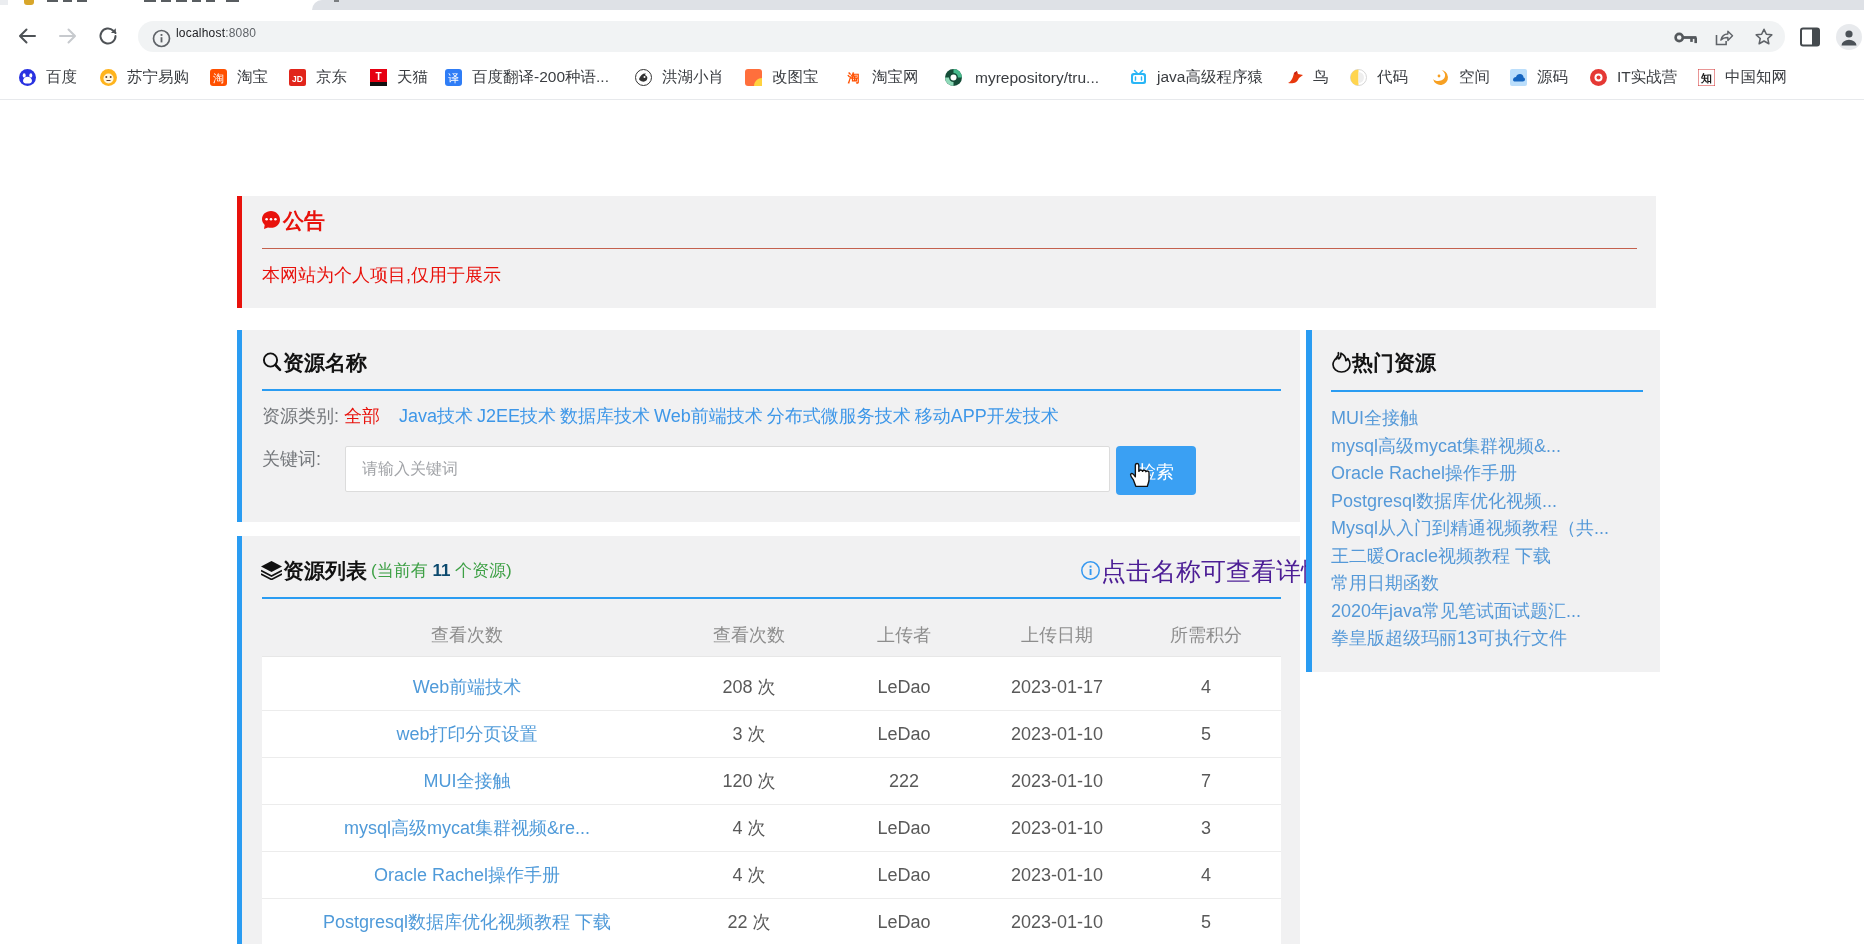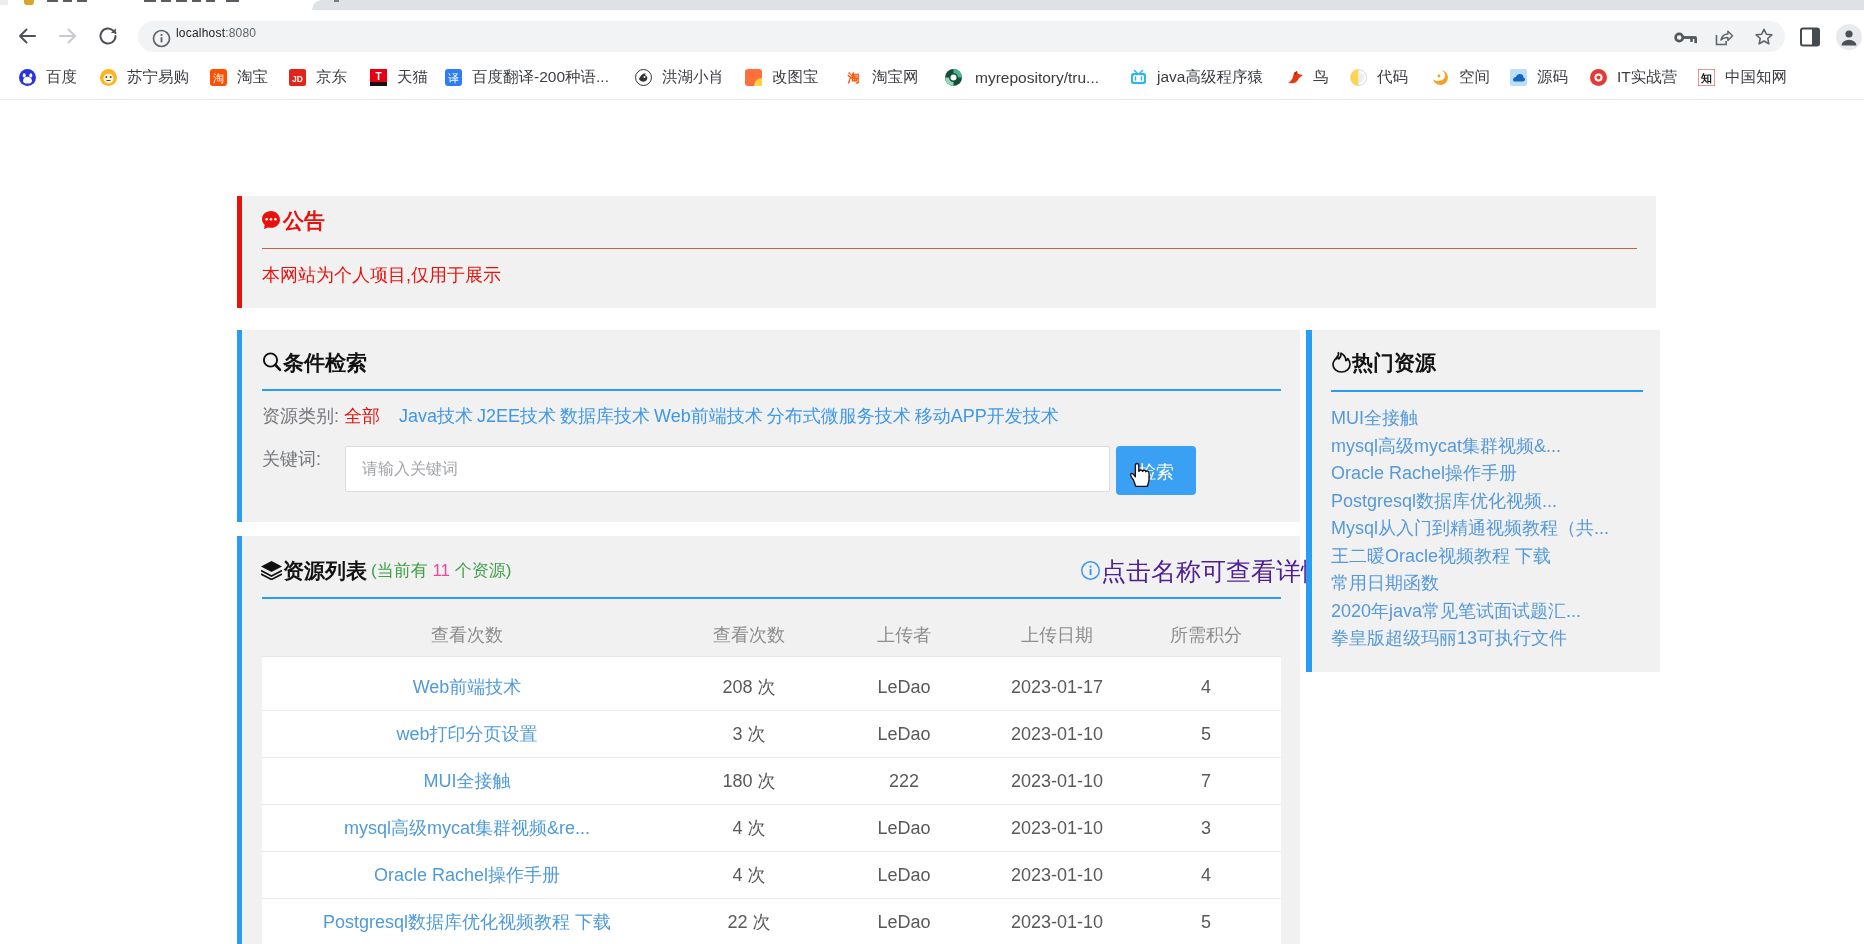--- a/index.html
+++ b/index.html
@@ -32,21 +32,21 @@
 #listp{left:237px;top:436px;width:1063px;height:420px;border-left:5px solid #2a9cf2}
 #hotp{left:1306px;top:230px;width:354px;height:342px;border-left:6px solid #2a9cf2}
 .ptitle{position:absolute;font-size:21px;line-height:21px;font-weight:bold;color:#121212;white-space:nowrap}
 .phr{position:absolute;height:0;border-top:2px solid #2a9cf2}
 #ntext{position:absolute;font-size:18px;line-height:18px;color:#e8120c}
 .srow{position:absolute;font-size:18px;line-height:18px;color:#73767a;white-space:nowrap}
 .cat a{color:#3e97e8;text-decoration:none;margin-right:4px}
 #kin{position:absolute;background:#fff;border:1px solid #dcdcdc;border-radius:2px;font-size:16px;color:#a2a4a8;line-height:44px;padding-left:16px}
 #kbtn{position:absolute;background:#3aa0f3;border-radius:4px;color:#fff;font-size:18px;text-align:center;line-height:52px}
 #lgreen{position:absolute;font-size:17px;line-height:18px;color:#3da045;white-space:nowrap}
-#lgreen b{color:#ec4899;font-weight:normal}
+#lgreen b{color:#0c4a6e;font-weight:bold}
 #ldetail{position:absolute;font-size:25px;line-height:20px;color:#4c1d95;white-space:nowrap}
 .thead{position:absolute;left:262px;width:1019px;background:#f1f1f2;border-bottom:1px solid #e7e7e7}
 .trow{position:absolute;left:262px;width:1019px;background:#fff;border-bottom:1px solid #ececec}
 .cell{position:absolute;top:50%;transform:translate(-50%,-50%);font-size:18px;line-height:19px;color:#595959;white-space:nowrap}
 .thead .cell{color:#8d8d8d}
 .cell.lnk{color:#4f9ad9}
 .hlink{position:absolute;font-size:18px;line-height:27.5px;color:#5599d8;white-space:nowrap}
 svg{display:block}
 </style>
 </head>
@@ -240,21 +240,21 @@
     </svg>
   <div class="ptitle" style="left:283px;top:110px;color:#e8120c">公告</div>
   <div class="phr" style="left:262px;top:148px;width:1375px;border-top:1px solid #c4614e"></div>
   <div id="ntext" style="left:262px;top:166px">本网站为个人项目,仅用于展示</div>
 
   <div id="searchp" class="panel"></div>
   <svg class="icwrap" style="left:262px;top:252px" width="20" height="21" viewBox="0 0 20 21">
       <circle cx="8.5" cy="8" r="6.6" stroke="#111" stroke-width="1.9" fill="none"></circle>
       <path d="M13.5 13 18 17.8" stroke="#111" stroke-width="2.6" stroke-linecap="round"></path>
     </svg>
-  <div class="ptitle" style="left:283px;top:252px">条件检索</div>
+  <div class="ptitle" style="left:283px;top:252px">资源名称</div>
   <div class="phr" style="left:262px;top:289px;width:1019px"></div>
   <div class="srow cat" style="left:262px;top:307px">资源类别: <span style="color:#e8120c;margin-right:19px">全部</span><a>Java技术</a><a>J2EE技术</a><a>数据库技术</a><a>Web前端技术</a><a>分布式微服务技术</a><a>移动APP开发技术</a></div>
   <div class="srow" style="left:262px;top:350px">关键词:</div>
   <div id="kin" style="left:345px;top:346px;width:765px;height:46px">请输入关键词</div>
   <div id="kbtn" style="left:1116px;top:346px;width:80px;height:49px">检索</div>
   <svg class="icwrap" style="left:1129px;top:361px" width="22" height="27" viewBox="0 0 26 32">
       <path d="M8 30 5 22c-2.5-3-4-5.5-2.8-6.7 1-1 2.6-.2 3.8 1.5l1.5 2V5.2C7.5 3.9 8.4 3 9.6 3c1.2 0 2 .9 2 2.2v7l.3.1c.3-1 1.1-1.6 2.1-1.6 1 0 1.8.6 2 1.5.4-.7 1.1-1.2 2-1.2 1 0 1.9.7 2 1.7.3-.5 1-.9 1.7-.9 1.2 0 2 .9 2 2.2V22c0 3-1.3 5-2 8z" fill="#fff" stroke="#111" stroke-width="1.6" stroke-linejoin="round"></path>
     </svg>
 
   <div id="listp" class="panel"></div>
@@ -290,21 +290,21 @@
   </div>
   <div class="trow" style="top:611px;height:47px">
     <div class="cell lnk" style="left:205px">web打印分页设置</div>
     <div class="cell" style="left:487px">3 次</div>
     <div class="cell" style="left:642px">LeDao</div>
     <div class="cell" style="left:795px">2023-01-10</div>
     <div class="cell" style="left:944px">5</div>
   </div>
   <div class="trow" style="top:658px;height:47px">
     <div class="cell lnk" style="left:205px">MUI全接触</div>
-    <div class="cell" style="left:487px">180 次</div>
+    <div class="cell" style="left:487px">120 次</div>
     <div class="cell" style="left:642px">222</div>
     <div class="cell" style="left:795px">2023-01-10</div>
     <div class="cell" style="left:944px">7</div>
   </div>
   <div class="trow" style="top:705px;height:47px">
     <div class="cell lnk" style="left:205px">mysql高级mycat集群视频&amp;re...</div>
     <div class="cell" style="left:487px">4 次</div>
     <div class="cell" style="left:642px">LeDao</div>
     <div class="cell" style="left:795px">2023-01-10</div>
     <div class="cell" style="left:944px">3</div>

